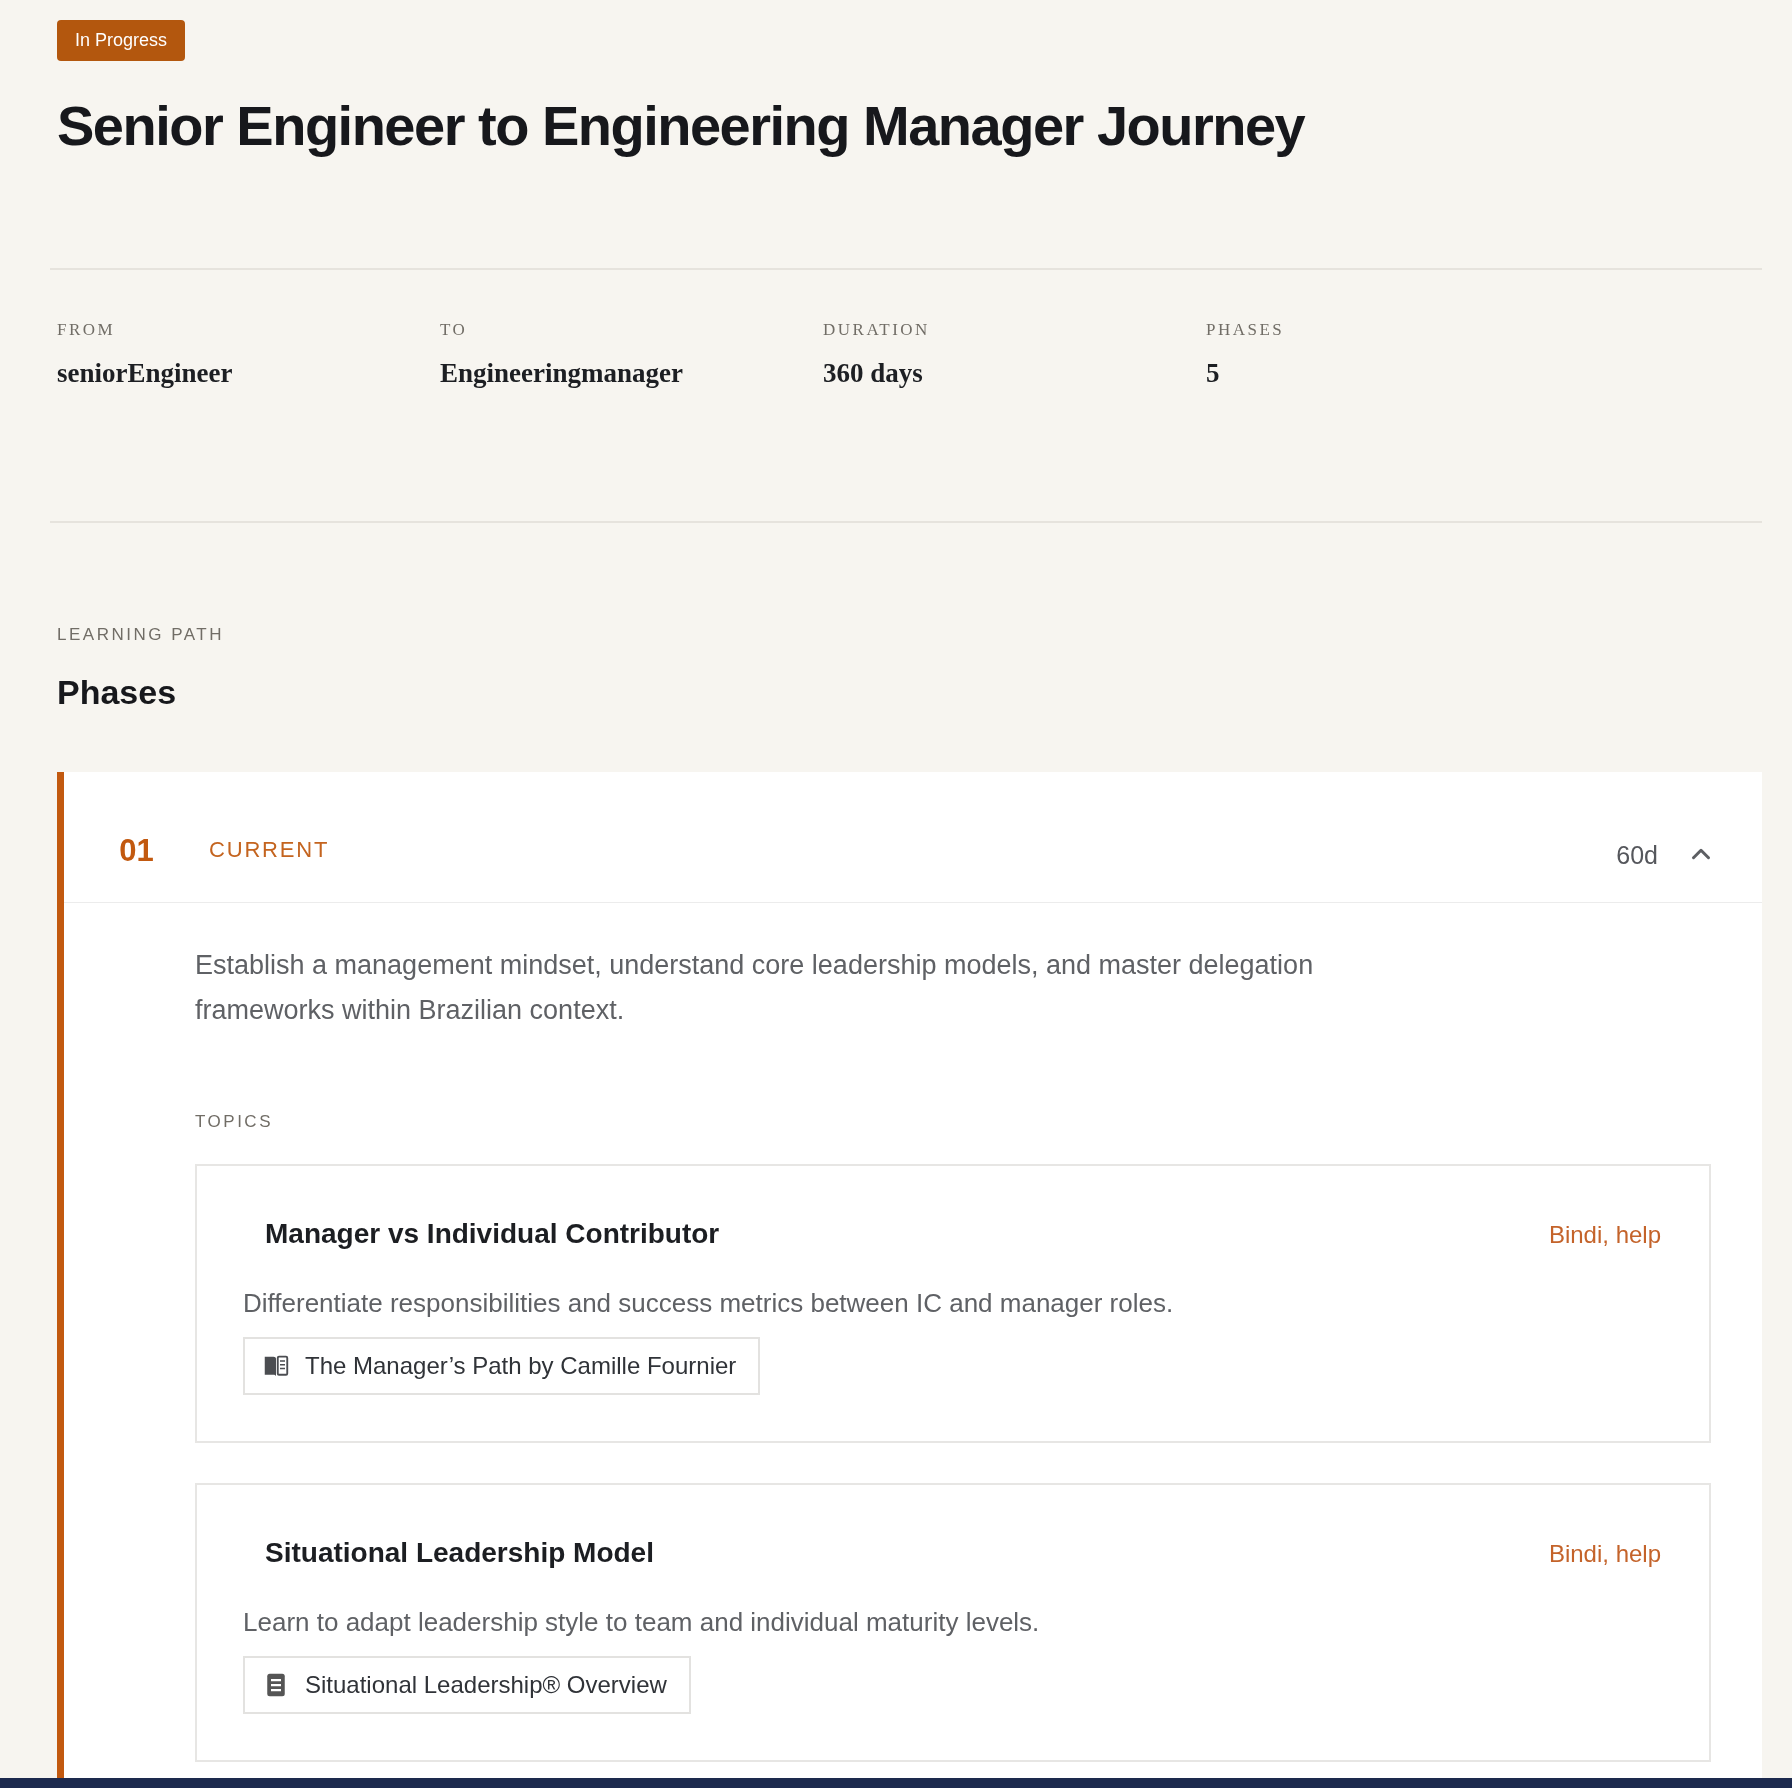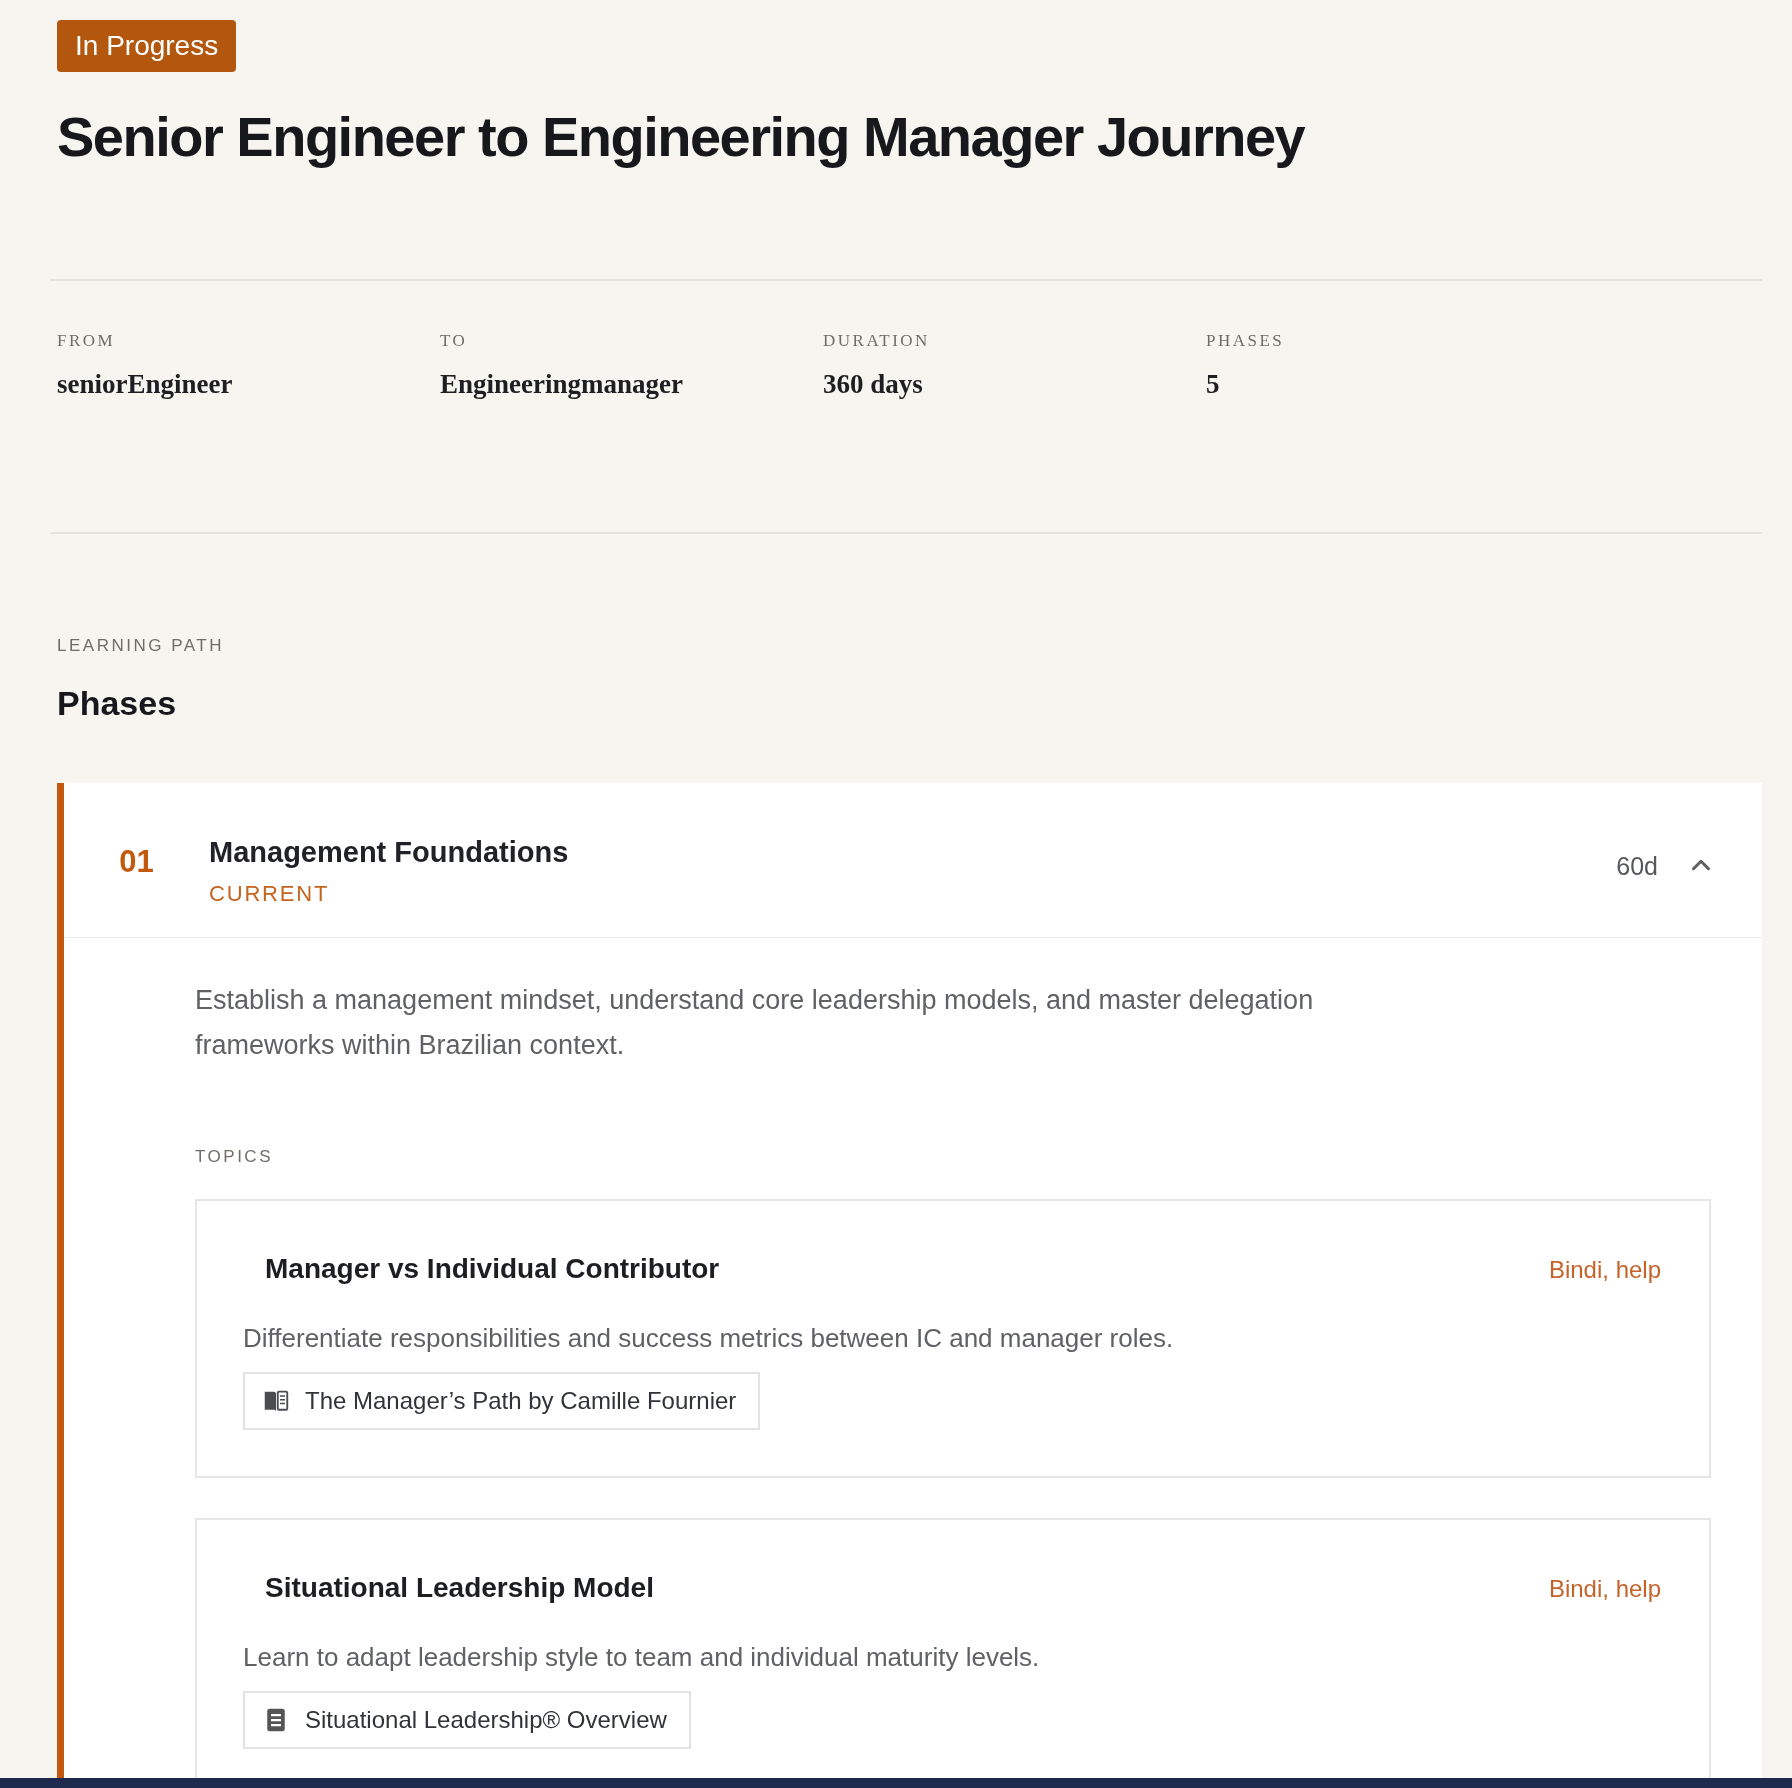--- a/index.html
+++ b/index.html
@@ -11,21 +11,21 @@
     color: #1a1c20;
     position: relative;
   }
   .container { padding: 20px 30px 0 57px; }
 
   
   .badge {
     display: inline-block;
     background: #b3570e;
     color: #ffffff;
-    font-size: 28px;
+    font-size: 18px;
     font-weight: 500;
     padding: 10px 18px;
     border-radius: 4px;
     cursor: default;
   }
 
   
   .page-title {
     margin-top: 32px;
     font-size: 56px;
@@ -225,21 +225,20 @@
     <h2 class="section-heading">Phases</h2>
   </div>
 
   <div class="phase-card">
 
     <div class="phase-header">
       <div class="phase-number-col">
         <span class="phase-number">01</span>
       </div>
       <div class="phase-title-col">
-        <div class="phase-title">Management Foundations</div>
         <div class="phase-status">CURRENT</div>
       </div>
       <div class="phase-header-right">
         <span class="phase-duration">60d</span>
         <button class="chevron-btn">
           <span>
             <svg width="30" height="30" viewBox="0 0 24 24" fill="none" stroke="#5d5f63" stroke-width="2.4" stroke-linecap="round" stroke-linejoin="round">
               <polyline points="6,15 12,9 18,15"></polyline>
             </svg>
           </span>

